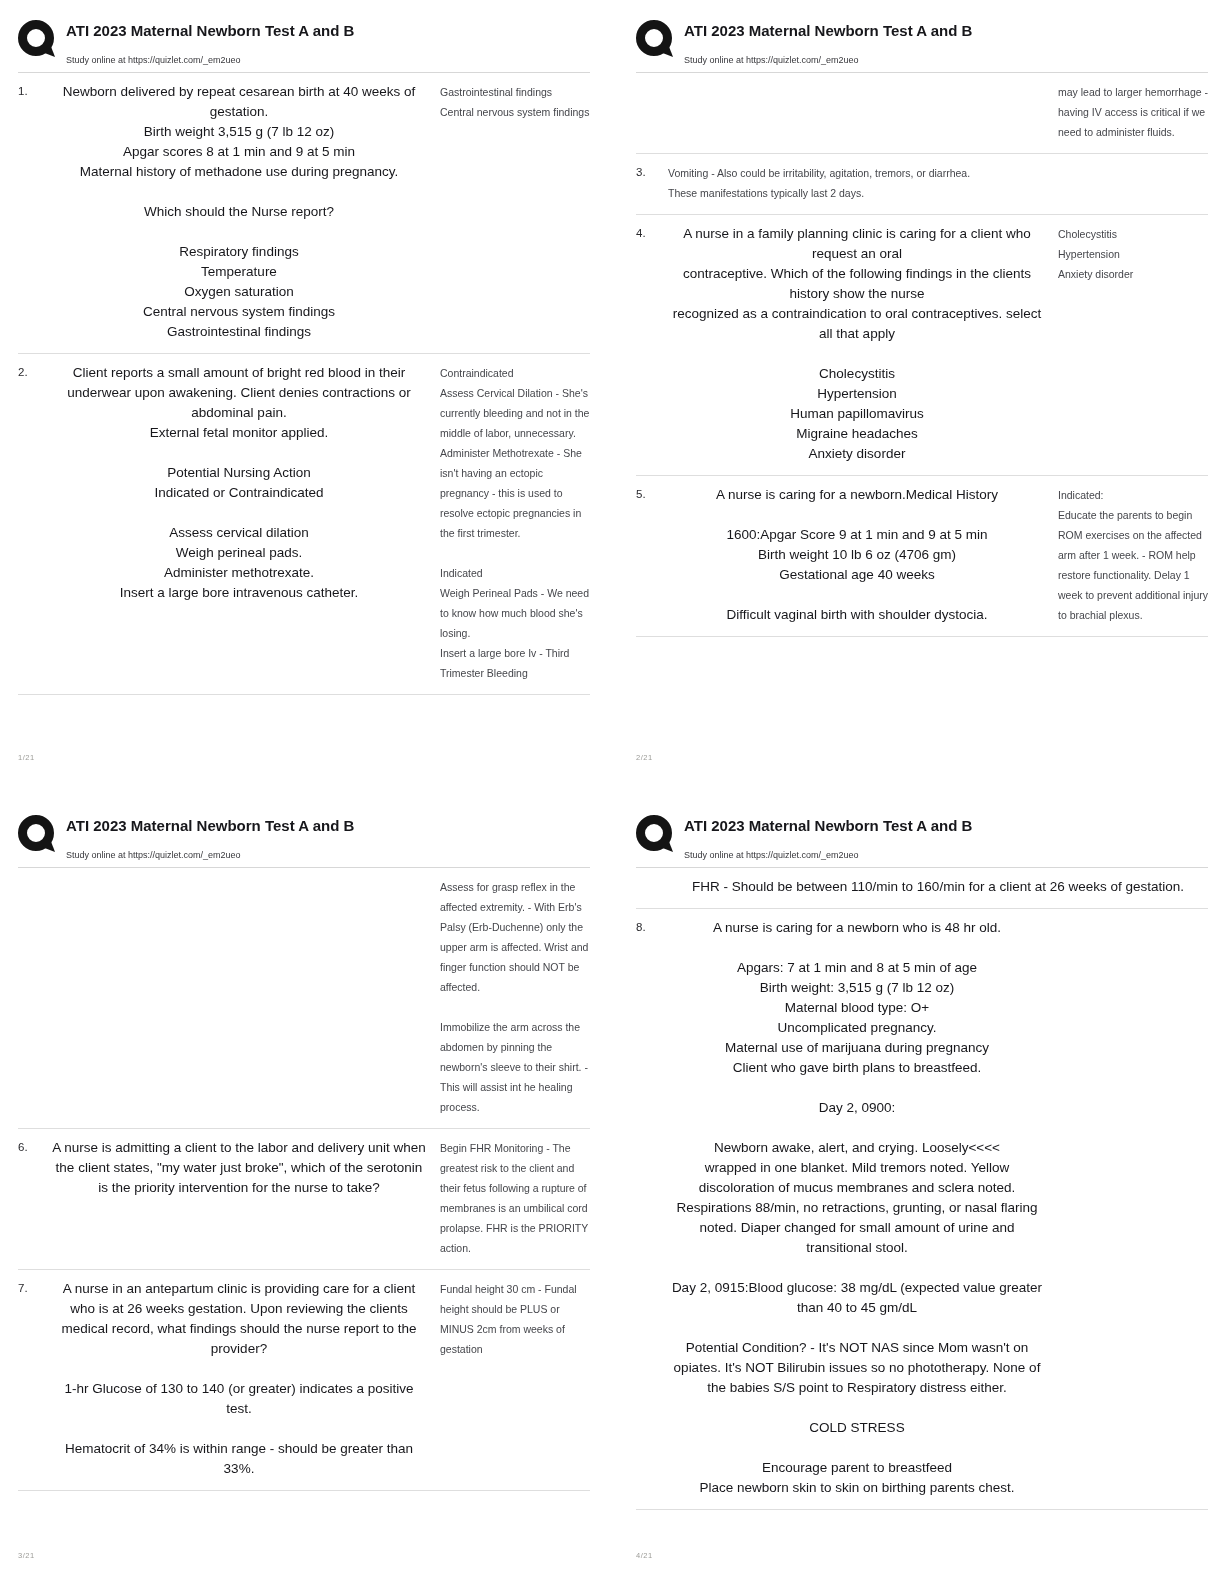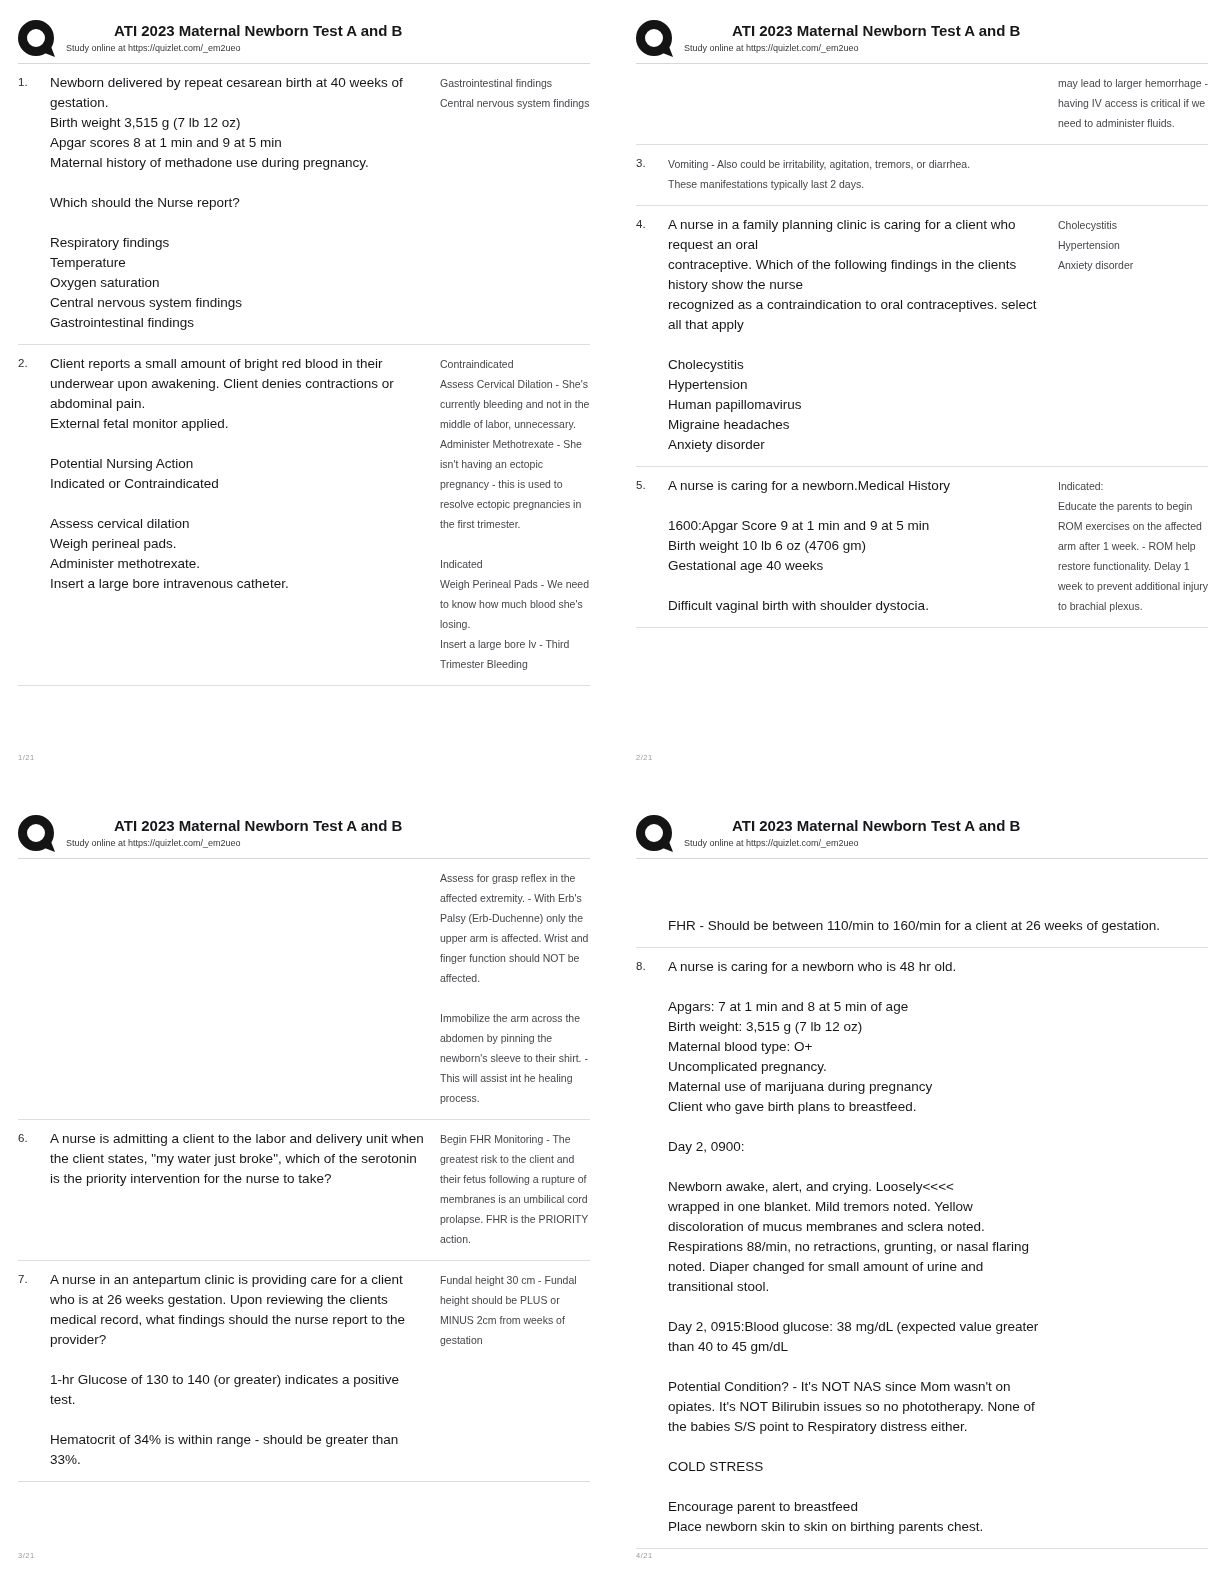--- a/index.html
+++ b/index.html
@@ -21,43 +21,44 @@
   .q-logo{position:relative;width:36px;height:36px;flex:0 0 auto;}
   .q-logo::before{
     content:'';position:absolute;inset:0;box-sizing:border-box;
     border:9px solid #141414;border-radius:50%;
   }
   .q-logo::after{
     content:'';position:absolute;right:-1px;bottom:-1px;width:13px;height:13px;
     background:#141414;clip-path:polygon(100% 100%, 0 62%, 62% 0);
   }
   .hdr-text{padding-top:2px;}
-  .doc-title{font-size:15px;font-weight:700;color:#17171b;line-height:1.2;margin-left:48px;}
-  .doc-sub{font-size:9px;color:#38383c;margin-top:3px;}
+  .doc-title{font-size:15px;font-weight:700;color:#17171b;line-height:1.2;}
+  .doc-sub{font-size:9px;color:#38383c;margin-top:15px;}
 
   .block{
     display:flex;align-items:flex-start;
     padding:9px 0 11px 0;border-bottom:1px solid #dedede;
   }
   .block:last-of-type{border-bottom:none;}
   .qnum{
     width:32px;flex:0 0 auto;font-size:11.5px;color:#2a2a2e;
     padding-top:3px;
   }
   .qtext{
     width:390px;flex:0 0 auto;box-sizing:border-box;padding-right:12px;
     font-size:13.5px;line-height:20px;color:#17171b;
     white-space:pre-line;
+    text-align:center;
   }
   .atext{
     flex:1 1 auto;min-width:0;
     font-size:10.5px;line-height:20px;color:#45464b;
     white-space:pre-line;
   }
-  .block.wide .qtext{width:auto;flex:1 1 auto;padding-right:0;margin-top:48px;}
+  .block.wide .qtext{width:auto;flex:1 1 auto;padding-right:0;}
 
   .page-footer{
     position:absolute;left:0;right:0;bottom:0;text-align:left;
     font-size:7.5px;color:#9b9b97;letter-spacing:.5px;
   }
 </style>
 </head>
 <body>
 
 <div class="page page-1">

